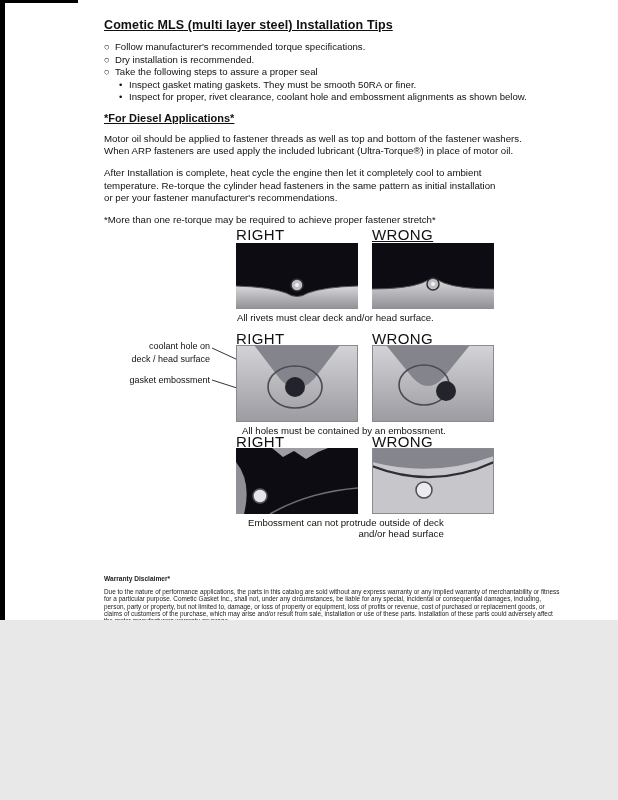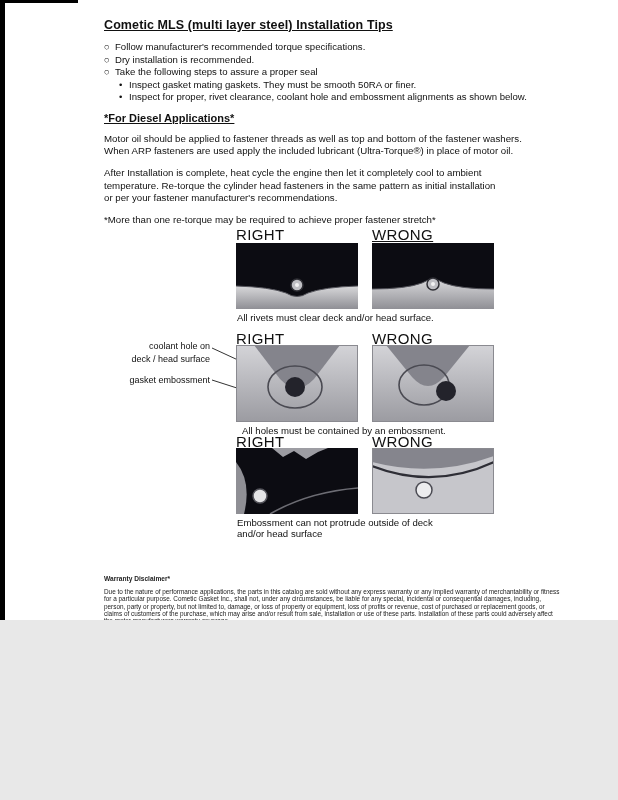--- a/index.html
+++ b/index.html
@@ -23,21 +23,21 @@
   .para { font-size:9.7px; line-height:12.2px; margin-bottom:10px; white-space:pre-line; width:478px; }
 
   .dg-label { position:absolute; width:122px; text-align:left; font-size:15px; letter-spacing:0.4px; }
   .dg-img { position:absolute; width:122px; line-height:0; }
   .col-r { left:236px; } .col-w { left:372px;text-decoration:underline; }
   .lbl-row1 { top:226px; } .lbl-row2 { top:330px; } .lbl-row3 { top:433px; }
   .img-row1 { top:243px; } .img-row2 { top:345px; } .img-row3 { top:448px; }
   .caption { position:absolute; font-size:9.6px; line-height:11.4px; white-space:pre-line; }
   .cap-row1 { left:237px; top:312px; }
   .cap-row2 { left:242px; top:425px; }
-  .cap-row3 { left:237px; top:517px; }
+  .cap-row3 { left:248px; top:517px;text-align:right; }
 
   .annot { position:absolute; font-size:9px; line-height:13px; text-align:right; white-space:pre-line; }
   .annot-1 { left:112px; top:340px; width:98px; }
   .annot-2 { left:100px; top:374px; width:110px; }
   .leader-overlay { position:absolute; left:118px; top:338px; width:200px; height:75px; pointer-events:none; }
 
   .disclaimer { position:absolute; left:104px; top:575px; width:458px; font-size:6.4px; line-height:7.2px; color:#222; }
   .disclaimer .disc-head { font-weight:bold; margin-bottom:6px; font-size:6.6px; }
   .disclaimer p { margin-bottom:4px; white-space:pre-line; }
 

